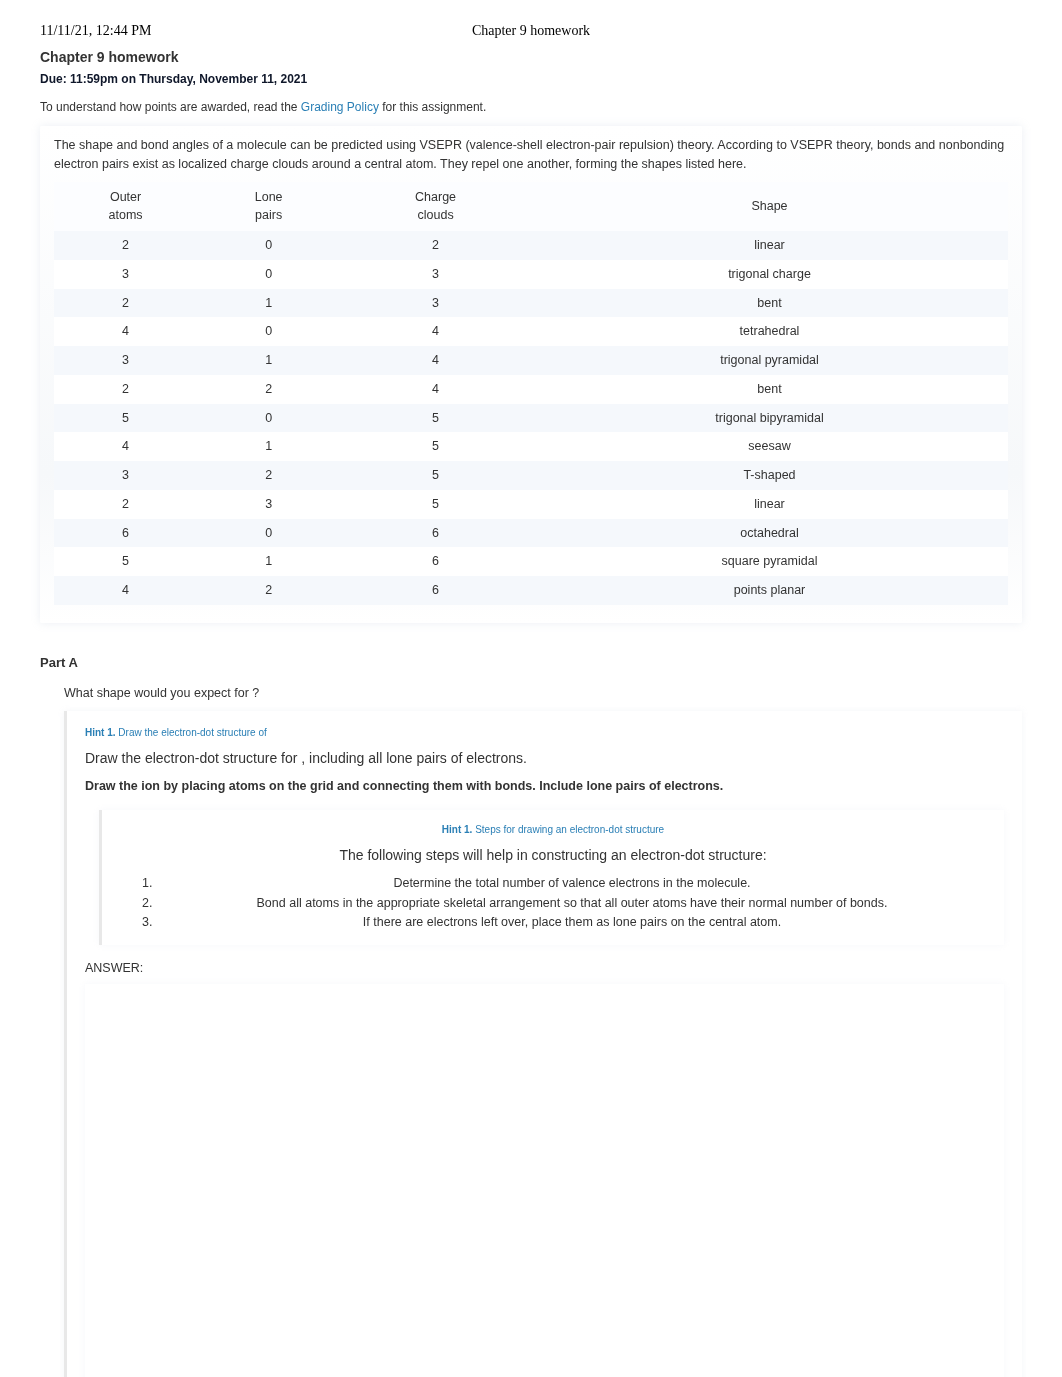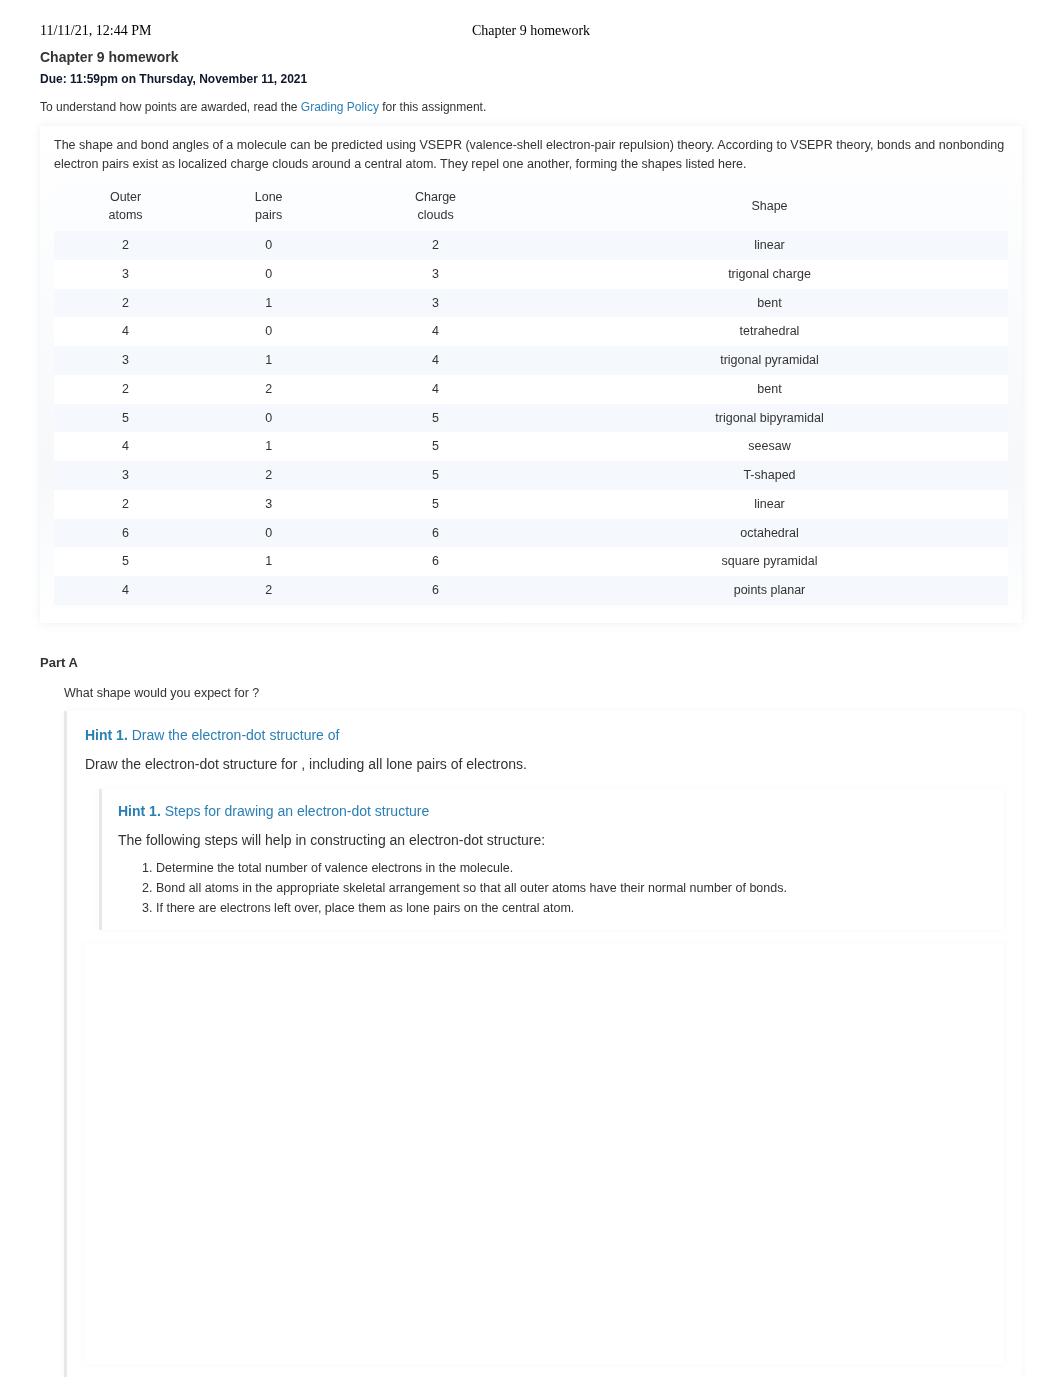--- a/index.html
+++ b/index.html
@@ -45,22 +45,23 @@
     background: #fff;
     box-shadow: 0 0 6px rgba(180,190,210,0.15);
     padding: 14px 18px;
     margin-bottom: 12px;
   }
   .hint-inner {
     border-left: 3px solid #e8e8e8;
     box-shadow: 0 0 6px rgba(180,190,210,0.12);
     padding: 12px 16px;
     margin: 14px 0 14px 14px;
-  }
-  .hint-title { font-size: 14px; margin-bottom: 8px; }
+    text-align: center;
+  }
+  .hint-title { font-size: 10px; margin-bottom: 8px; }
   .hint-title .hn { color: #2a7fb5; font-weight: bold; }
   .hint-title .ht { color: #2a7fb5; }
   .hint-p { font-size: 14px; margin-bottom: 8px; }
   .hint-bold { font-weight: bold; font-size: 12.5px; margin-bottom: 10px; }
   ol.steps { margin-left: 38px; font-size: 12.5px; }
   ol.steps li { margin-bottom: 1px; }
   .answer-label { font-size: 12.5px; margin-top: 10px; }
   .answer-area {
     min-height: 420px;
     background: #fff;
@@ -189,29 +190,31 @@
 
   <div class="part-label">Part A</div>
   <div class="part-body">
     <div class="question">What shape would you expect for ?</div>
 
     <div class="hint-box">
       <div class="hint-title">
         <span class="hn">Hint 1.</span><span class="ht"> Draw the electron-dot structure of </span>
       </div>
       <div class="hint-p">Draw the electron-dot structure for , including all lone pairs of electrons.</div>
+      <div class="hint-bold">Draw the ion by placing atoms on the grid and connecting them with bonds. Include lone pairs of electrons.</div>
 
       <div class="hint-inner">
         <div class="hint-title">
           <span class="hn">Hint 1.</span><span class="ht"> Steps for drawing an electron-dot structure</span>
         </div>
         <div class="hint-p">The following steps will help in constructing an electron-dot structure:</div>
         <ol class="steps" id="steps-list">
             <li>Determine the total number of valence electrons in the molecule.</li>
             <li>Bond all atoms in the appropriate skeletal arrangement so that all outer atoms have their normal number of bonds.</li>
             <li>If there are electrons left over, place them as lone pairs on the central atom.</li>
           </ol>
       </div>
 
+      <div class="answer-label">ANSWER:</div>
       <div class="answer-area"></div>
     </div>
   </div>
 </div>
 
 </body></html>

